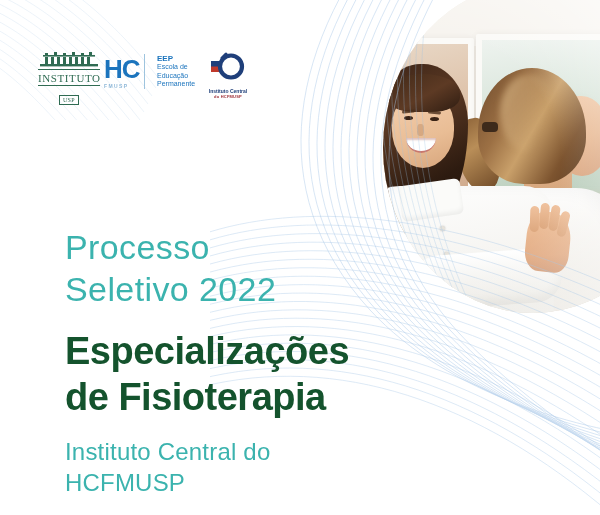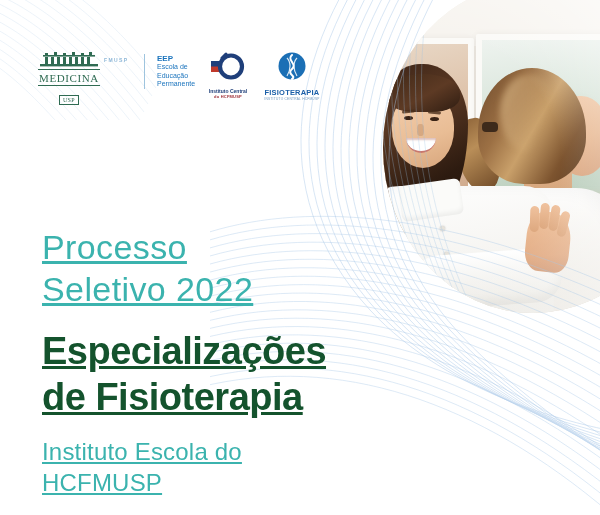--- a/index.html
+++ b/index.html
@@ -204,21 +204,21 @@
 
   .lg-ic{left:162px;top:4px;width:56px;text-align:center;}
   .ic-t1{font-size:5px;font-weight:700;color:#1f3f7a;line-height:6px;margin-top:2px;}
   .ic-t2{font-size:4px;font-weight:700;color:#9c2a33;line-height:5px;letter-spacing:.2px;}
 
   .lg-fisio{left:222px;top:4px;width:64px;text-align:center;}
   .fis-t{font-size:7.5px;font-weight:700;color:#1b5fa8;letter-spacing:.2px;line-height:9px;margin-top:2px;}
   .fis-s{font-size:3.2px;color:#6f96bd;letter-spacing:.25px;line-height:4px;}
 
   
-  .txt{position:absolute;left:42px;text-decoration:underline;}
+  .txt{position:absolute;left:65px;}
   .eyebrow{
     top:226px;
     font-size:34px;line-height:42px;font-weight:300;
     color:#3bb3ae;letter-spacing:.4px;white-space:pre-line;
   }
   .headline{
     top:328px;
     font-size:38px;line-height:46px;font-weight:700;
     color:#14532d;letter-spacing:-.5px;white-space:pre-line;
   }
@@ -381,28 +381,29 @@
         <g fill="#2f6b52">
           <rect x="7" y="1" width="3" height="2"></rect>
           <rect x="16" y="0" width="3" height="3"></rect>
           <rect x="25" y="1" width="3" height="2"></rect>
           <rect x="34" y="0" width="3" height="3"></rect>
           <rect x="43" y="1" width="3" height="2"></rect>
           <rect x="51" y="0" width="3" height="3"></rect>
         </g>
       </svg>
       <div class="med-rule"></div>
-      <div class="med-name">MEDICINA</div>
+      <div class="med-name">INSTITUTO</div>
       <div class="med-rule"></div>
       <div class="med-usp-wrap">
         <span class="med-usp">USP</span>
       </div>
     </div>
 
     <div class="logo lg-hc">
+      <div class="hc-mark">HC</div>
       <div class="hc-sub">FMUSP</div>
     </div>
 
     <div class="logo lg-eep">
       <div class="eep-t">EEP</div>
       <div class="eep-l">Escola de</div>
       <div class="eep-l">Educação</div>
       <div class="eep-l">Permanente</div>
     </div>
 
@@ -410,32 +411,22 @@
       <svg width="56" height="30" viewBox="0 0 56 30">
         <rect x="11" y="9" width="11" height="11" fill="#c0392b"></rect>
         <rect x="11" y="9" width="11" height="5.5" fill="#1f3f7a"></rect>
         <circle cx="31" cy="14.5" r="11" fill="none" stroke="#1f3f7a" stroke-width="4.2"></circle>
         <path d="M22,6 L26,2" stroke="#1f3f7a" stroke-width="3" stroke-linecap="round"></path>
       </svg>
       <div class="ic-t1">Instituto Central</div>
       <div class="ic-t2">do HCFMUSP</div>
     </div>
 
-    <div class="logo lg-fisio">
-      <svg width="64" height="30" viewBox="0 0 64 30">
-        <circle cx="32" cy="14" r="13.5" fill="#1b6fb5"></circle>
-        <path d="M32,3 C26,8 38,12 32,17 C26,22 37,24 32,27" fill="none" stroke="#ffffff" stroke-width="2.1" stroke-linecap="round"></path>
-        <path d="M27,6 C31,10 31,18 27,24" fill="none" stroke="#ffffff" stroke-width="1.2" opacity=".85"></path>
-        <path d="M37,6 C33,10 33,18 37,24" fill="none" stroke="#ffffff" stroke-width="1.2" opacity=".85"></path>
-      </svg>
-      <div class="fis-t">FISIOTERAPIA</div>
-      <div class="fis-s">INSTITUTO CENTRAL HCFMUSP</div>
-    </div>
   </div>
 
   <div class="txt eyebrow">Processo
 Seletivo 2022</div>
   <div class="txt headline">Especializações
 de Fisioterapia</div>
-  <div class="txt subline">Instituto Escola do
+  <div class="txt subline">Instituto Central do
 HCFMUSP</div>
 
 </div>
 
 </body></html>

